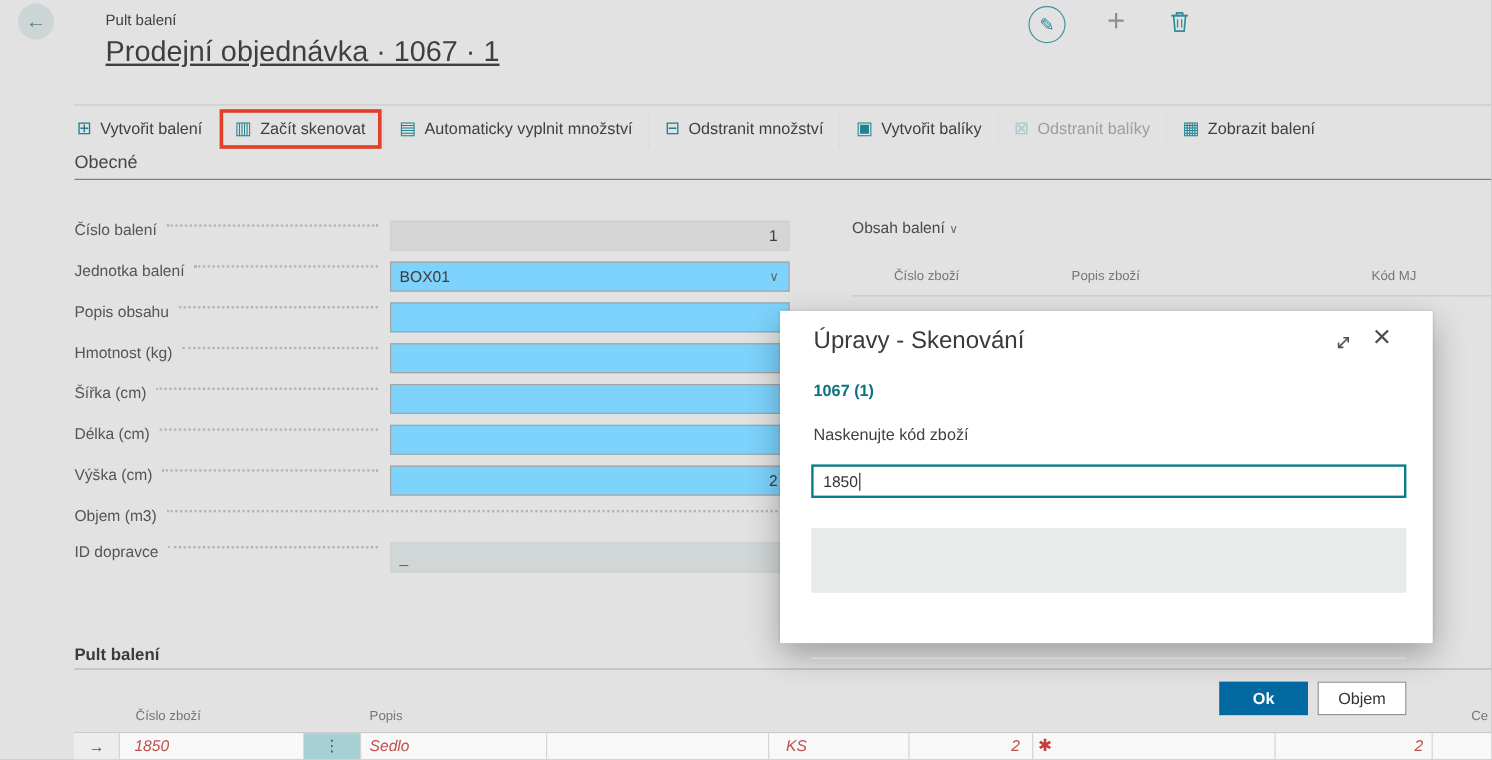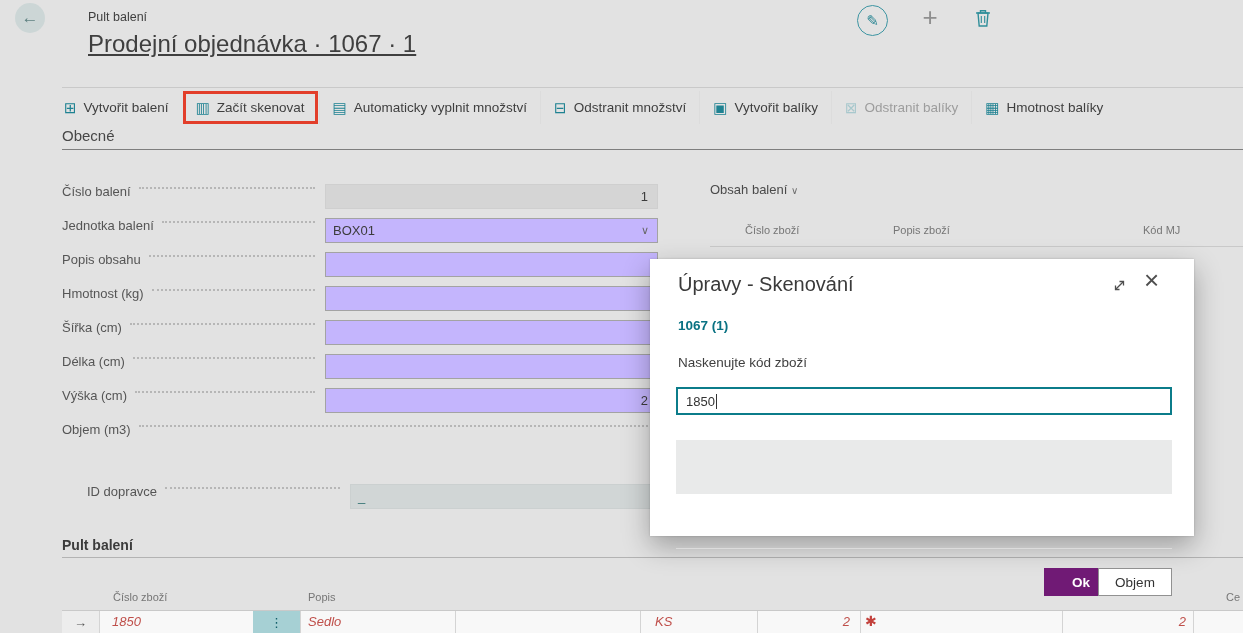--- a/index.html
+++ b/index.html
@@ -36,21 +36,21 @@
   .hl-box { border:3px solid #e23e2a; margin:0 1px; }
   .hl-box .inner { display:flex; align-items:center; padding:0 10px; height:100%; }
 
   .section-title { font-size:15px; color:#474747; font-weight:500; }
 
   
   .frow { left:62px; width:596px; height:25px; display:flex; align-items:flex-start; }
   .flabel { font-size:13px; color:#555; white-space:nowrap; }
   .fleader { flex:1 1 auto; border-bottom:2px dotted #b6b6b6; margin:0 10px 0 8px; transform:translateY(3px); height:0; }
   .fbox { flex:0 0 333px; height:25px; display:flex; align-items:center; font-size:13px; color:#3c3c3c; }
-  .fbox.input { background:#c4b5fd; border:1px solid #a3a3a3; }
+  .fbox.input { background:#7dd3fc; border:1px solid #a3a3a3; }
   .fbox.locked { background:#d5d5d5; border:1px solid #cfcfcf; }
   .fbox.locked-focus { background:#d1d6d6; border:1px solid #cbd0d0; }
   .fval-r { flex:1; text-align:right; padding-right:9px; }
   .fval-l { flex:1; text-align:left; padding-left:7px; }
   .chev { font-size:11px; color:#666; padding-right:8px; }
 
   
   .col-head { font-size:11px; color:#767676; white-space:nowrap; cursor:pointer; }
   .red-val { color:#bf4f4a; font-style:italic; font-size:13px; }
   .grid-row { left:62px; top:611px; width:1181px; height:22px; background:#f8f8f8; }
@@ -64,21 +64,21 @@
   .modal .m-close { left:494px; top:8px; font-size:26px; color:#4f4f4f; cursor:pointer; line-height:1; }
   .modal .m-doclink { left:28px; top:59px; font-size:13.5px; font-weight:700; color:#0a7283; cursor:pointer; }
   .modal .m-prompt { left:28px; top:96px; font-size:13.5px; color:#3f3f3f; }
   .modal .m-input { left:26px; top:128px; width:496px; height:28px; border:2px solid #0b7c8a;
     background:#fff; display:flex; align-items:center; padding-left:8px; font-size:13px; color:#333; cursor:text; }
   .caret { display:inline-block; width:1px; height:15px; background:#333; margin-left:1px; }
   .modal .m-gray { left:26px; top:181px; width:496px; height:54px; background:#e9eaea; }
   .modal .m-divider { left:26px; top:289px; width:496px; height:1px; background:#dcdcdc; }
   .btn { height:28px; width:74px; display:flex; align-items:center; justify-content:center;
     font-size:13.5px; cursor:pointer; }
-  .btn-primary { left:366px; top:309px; background:#701a75; color:#fff; font-weight:700;margin-left:28px; }
+  .btn-primary { left:366px; top:309px; background:#0369a1; color:#fff; font-weight:700; }
   .btn-secondary { left:448px; top:309px; background:#fff; border:1px solid #919191; color:#333; }
 </style>
 </head>
 <body>
 
 <div id="screen">
 
   <div class="abs back-circle">
     <span>←</span>
   </div>
@@ -126,21 +126,21 @@
     <div class="tb-item">
       <span class="tb-glyph">▣</span>
       <span class="tb-label">Vytvořit balíky</span>
     </div>
     <div class="tb-item is-disabled">
       <span class="tb-glyph">⊠</span>
       <span class="tb-label">Odstranit balíky</span>
     </div>
     <div class="tb-item">
       <span class="tb-glyph">▦</span>
-      <span class="tb-label">Hmotnost balíky</span>
+      <span class="tb-label">Zobrazit balení</span>
     </div>
   </div>
 
   <div class="abs section-title" style="left:62px; top:127px;">Obecné</div>
   <div class="abs hline" style="left:62px; right:0; top:149px; background:#7e7e7e;"></div>
 
   <div class="abs frow" style="top:184px;">
     <span class="flabel">Číslo balení</span>
       <span class="fleader"></span>
     <div class="fbox locked">
@@ -187,21 +187,21 @@
     <span class="flabel">Výška (cm)</span>
       <span class="fleader"></span>
     <div class="fbox input">
         <span class="fval-r">2</span>
       </div>
   </div>
   <div class="abs frow" style="top:422px;">
     <span class="flabel">Objem (m3)</span>
       <span class="fleader"></span>
   </div>
-  <div class="abs frow" style="top:484px;margin-left:25px;">
+  <div class="abs frow" style="top:452px;">
     <span class="flabel">ID dopravce</span>
       <span class="fleader"></span>
     <div class="fbox locked-focus">
         <span class="fval-l" style="color:#2f6f6f;">_</span>
       </div>
   </div>
 
   <div class="abs" style="left:710px; top:182px; font-size:13px; color:#4a4a4a;">
     <span>Obsah balení</span>
     <span style="font-size:10px; color:#6e6e6e;">∨</span>

